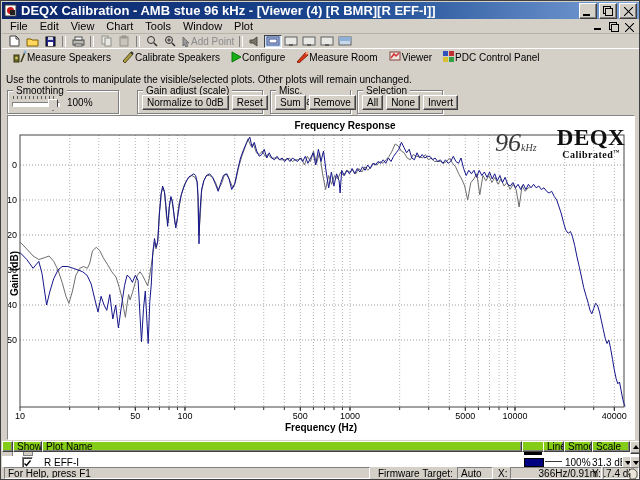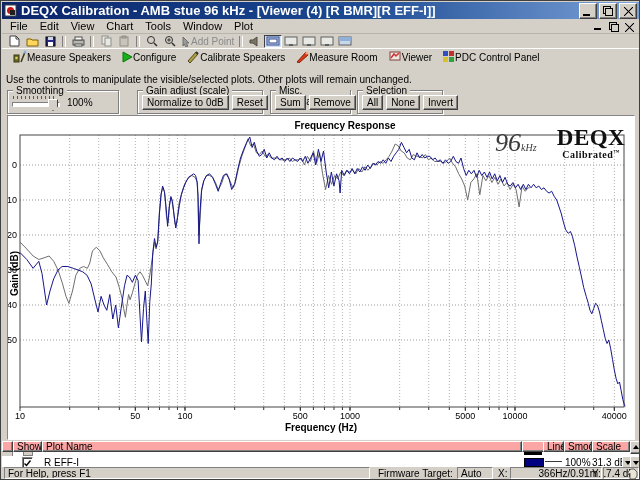--- a/index.html
+++ b/index.html
@@ -73,21 +73,21 @@
   .logo96{position:absolute;top:15px;left:487px;font-family:"Liberation Serif","DejaVu Serif",serif;
     font-style:italic;font-size:26px;color:#3a3a3a;line-height:24px;}
   .logo96 .u{font-size:10px;font-style:italic;}
   .logo-deqx{position:absolute;top:11px;left:547px;width:72px;text-align:center;color:#101010;
     font-family:"Liberation Serif","DejaVu Serif",serif;}
   .logo-deqx .brand{font-size:23px;font-weight:bold;letter-spacing:0.5px;line-height:21px;}
   .logo-deqx .cal{font-size:10px;font-weight:bold;letter-spacing:0.5px;line-height:9px;}
   .logo-deqx .tm{font-size:6px;vertical-align:super;}
   
   #plot-table{position:absolute;left:1px;top:440px;width:638px;height:26px;background:#fff;}
-  .th{position:absolute;top:0;height:11px;background:#fca5a5;border:1px solid;
+  .th{position:absolute;top:0;height:11px;background:#84cc16;border:1px solid;
     border-color:#fff #404040 #404040 #fff;box-shadow:inset -1px -1px 0 #808080;
     font-size:10px;line-height:10px;padding:0 3px;box-sizing:border-box;overflow:hidden;}
   .prow{position:absolute;left:0;top:11px;width:626px;height:4px;background:#fff;overflow:hidden;}
   .drow{position:absolute;left:0;top:15px;width:626px;height:11px;background:#fff;display:flex;align-items:center;}
   .marker-cell{position:absolute;left:0;top:11px;width:10px;height:15px;background:#d4d0c8;
     border-right:1px solid #808080;}
   .row-marker{position:absolute;left:2px;top:8px;width:0;height:0;
     border-left:5px solid #000;border-top:3px solid transparent;border-bottom:3px solid transparent;}
   .checkbox{position:absolute;left:20px;top:1px;width:9px;height:9px;background:#fff;
     border:1px solid;border-color:#808080 #fff #fff #808080;box-shadow:inset 1px 1px 0 #404040;}
@@ -262,34 +262,34 @@
             <rect x="2" y="5" width="5" height="7" fill="#6a6828" stroke="#3a3810"></rect>
             <circle cx="4.5" cy="8" r="1.3" fill="#d8d060"></circle>
             <path d="M9 12L13 2" stroke="#3a3810" stroke-width="1.5"></path>
             <circle cx="13" cy="2" r="1.5" fill="#88b0d8"></circle>
           </svg>
         </span>
       <span class="lbl">Measure Speakers</span>
     </div>
     <div class="tb2-item">
       <span class="ic">
-          <svg width="12" height="12">
-            <path d="M2 1l9 5-9 5z" fill="#18b018" stroke="#087808"></path>
-          </svg>
-        </span>
-      <span class="lbl">Configure</span>
-    </div>
-    <div class="tb2-item">
-      <span class="ic">
           <svg width="14" height="13">
             <path d="M2 11L10 2l2 2-8 9z" fill="#b0a040" stroke="#504820"></path>
             <path d="M10 2l2 2" stroke="#303030" stroke-width="2"></path>
           </svg>
         </span>
       <span class="lbl">Calibrate Speakers</span>
+    </div>
+    <div class="tb2-item">
+      <span class="ic">
+          <svg width="12" height="12">
+            <path d="M2 1l9 5-9 5z" fill="#18b018" stroke="#087808"></path>
+          </svg>
+        </span>
+      <span class="lbl">Configure</span>
     </div>
     <div class="tb2-item">
       <span class="ic">
           <svg width="14" height="13">
             <path d="M2 12L11 2l2 3-9 8z" fill="#d83818" stroke="#882008"></path>
             <circle cx="12" cy="3" r="1.6" fill="#f8a880"></circle>
           </svg>
         </span>
       <span class="lbl">Measure Room</span>
     </div>

